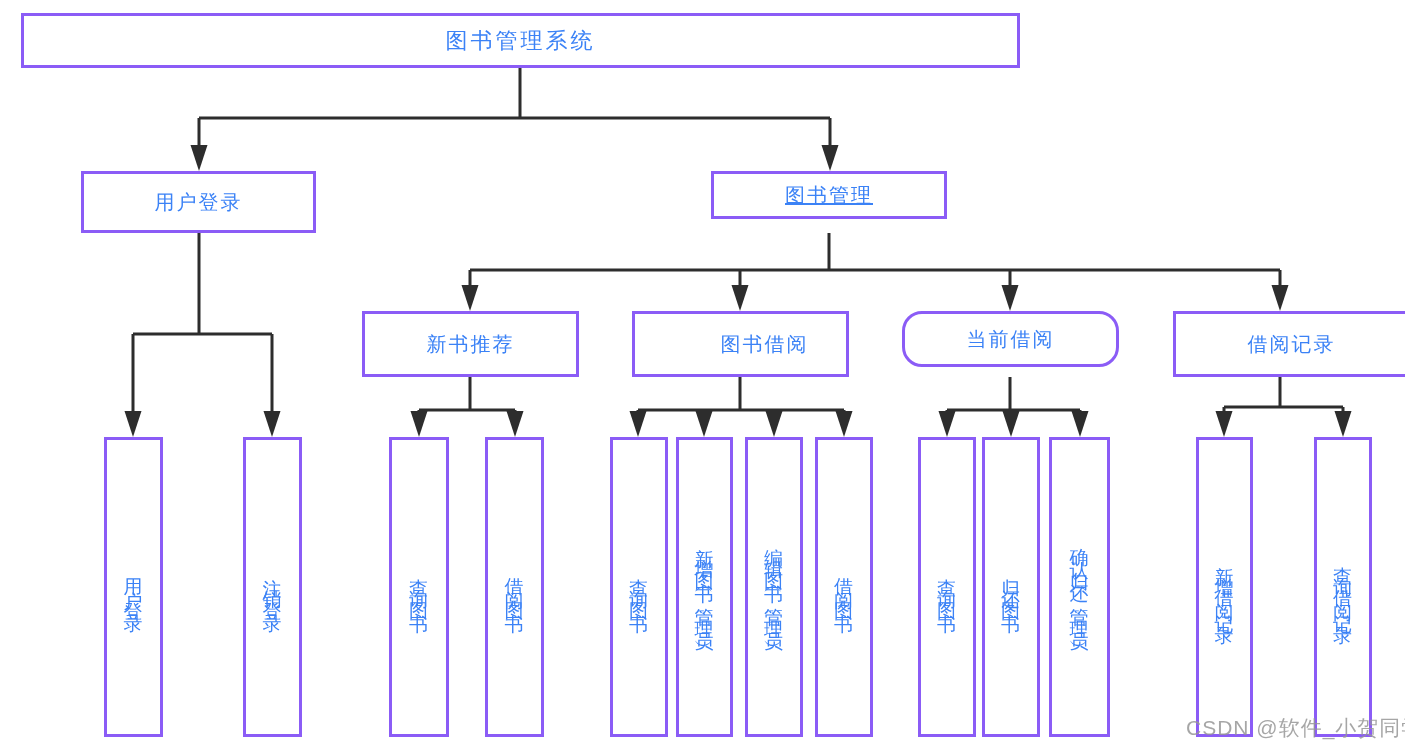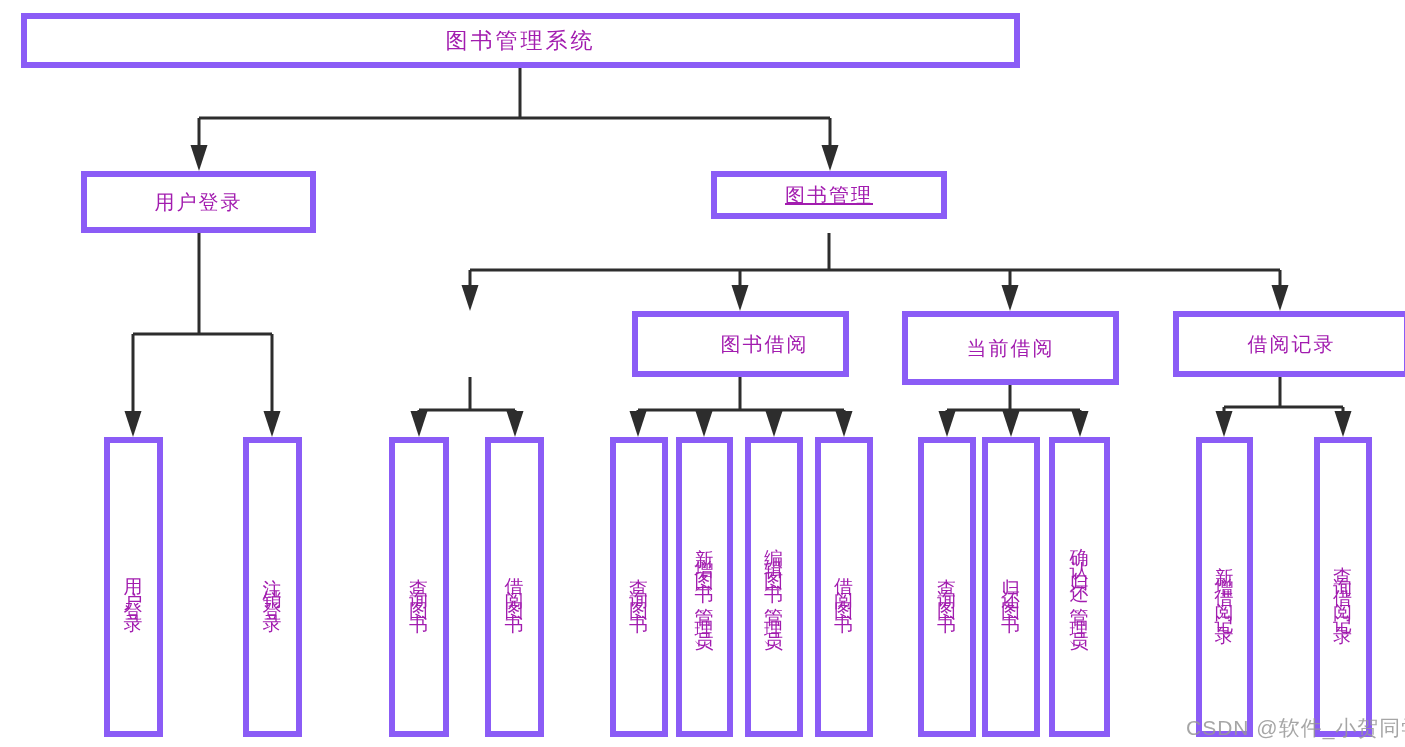--- a/index.html
+++ b/index.html
@@ -10,26 +10,26 @@
     background:#ffffff;
     overflow:hidden;
   }
   .connectors{
     position:absolute;left:0;top:0;width:1405px;height:747px;
     pointer-events:none;
   }
   .box{
     position:absolute;
     box-sizing:border-box;
-    border:6px solid #8b5cf6;
+    border:3px solid #8b5cf6;
     background:#ffffff;
     display:flex;
     align-items:center;
     justify-content:center;
-    color:#a21caf;
+    color:#3b82f6;
     text-align:left;
     z-index:2;
   }
   .h-box{
     font-size:20px;
     letter-spacing:2px;
     white-space:nowrap;
   }
   .root-box{font-size:22px;letter-spacing:3px;}
   .v-box{
@@ -92,22 +92,23 @@
       <polygon points="1215.5,411 1232.5,411 1224,437"></polygon>
       <polygon points="1334.5,411 1351.5,411 1343,437"></polygon>
     </g>
   </svg>
 
   <div class="box h-box root-box" style="left:21px;top:13px;width:999px;height:55px;">图书管理系统</div>
 
   <div class="box h-box" style="left:81px;top:171px;width:235px;height:62px;">用户登录</div>
   <div class="box h-box" style="left:711px;top:171px;width:236px;height:48px;text-decoration:underline;">图书管理</div>
 
+  <div class="box h-box" style="left:362px;top:311px;width:217px;height:66px;">新书推荐</div>
   <div class="box h-box" style="left:632px;top:311px;width:217px;height:66px;padding-left:48px;">图书借阅</div>
-  <div class="box h-box" style="left:902px;top:311px;width:217px;height:74px;">当前借阅</div>
+  <div class="box h-box" style="left:902px;top:311px;width:217px;height:56px;border-radius:20px;">当前借阅</div>
   <div class="box h-box" style="left:1173px;top:311px;width:237px;height:66px;">借阅记录</div>
 
   <div class="box v-box" style="left:104px;top:437px;width:59px;height:300px;">用户登录</div>
   <div class="box v-box" style="left:243px;top:437px;width:59px;height:300px;">注销登录</div>
 
   <div class="box v-box" style="left:389px;top:437px;width:60px;height:300px;">查询图书</div>
   <div class="box v-box" style="left:485px;top:437px;width:59px;height:300px;">借阅图书</div>
 
   <div class="box v-box" style="left:610px;top:437px;width:58px;height:300px;">查询图书</div>
   <div class="box v-box" style="left:676px;top:437px;width:57px;height:300px;">新增图书（管理员）</div>

